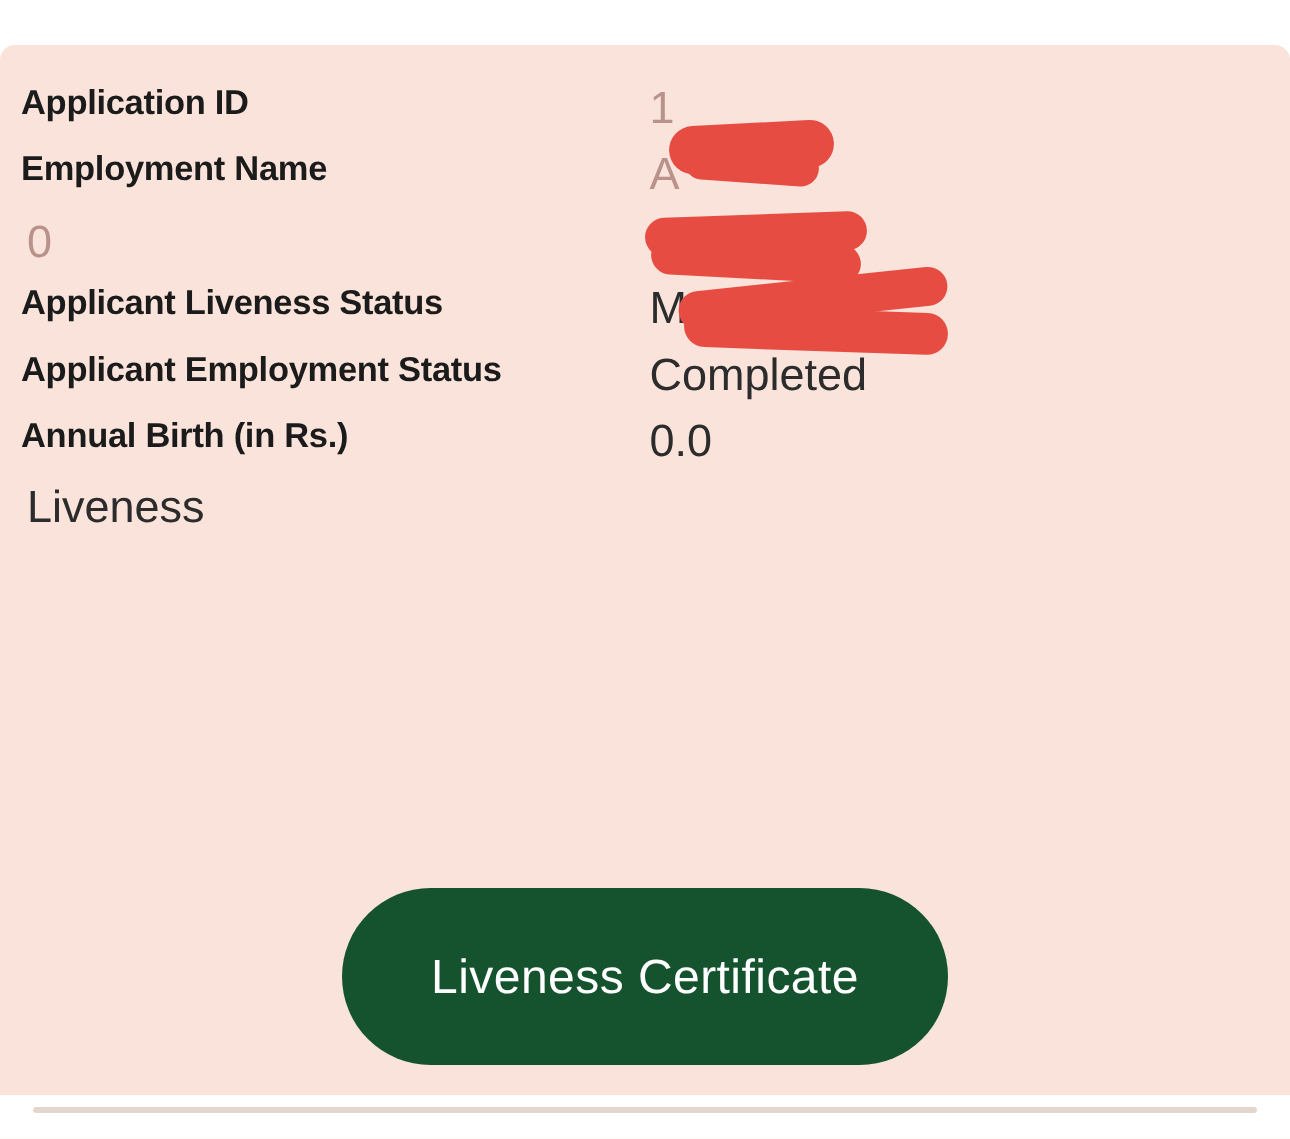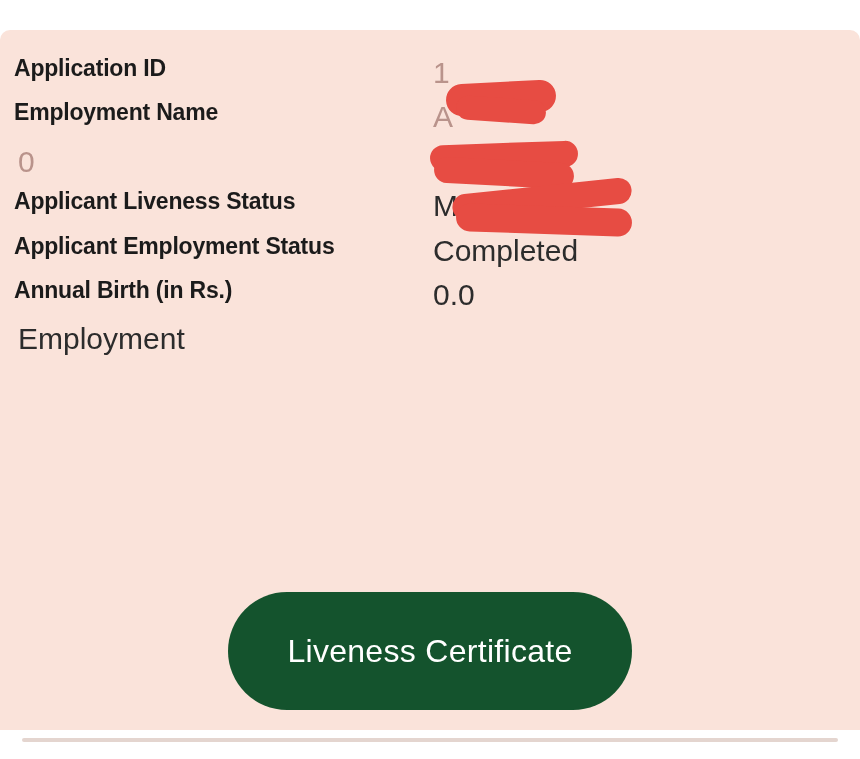--- a/index.html
+++ b/index.html
@@ -207,21 +207,21 @@
       <div class="label">Applicant Employment Status</div>
       <div class="value">Completed</div>
     </div>
 
     <div class="row">
       <div class="label">Annual Birth (in Rs.)</div>
       <div class="value">0.0</div>
     </div>
 
     <div class="row">
-      <div class="value">Employment</div>
+      <div class="value">Liveness</div>
     </div>
 
   </div>
 
   <div class="scribble sc1"></div>
   <div class="scribble sc1b"></div>
   <div class="scribble sc2"></div>
   <div class="scribble sc2b"></div>
   <div class="scribble sc3"></div>
   <div class="scribble sc3b"></div>

